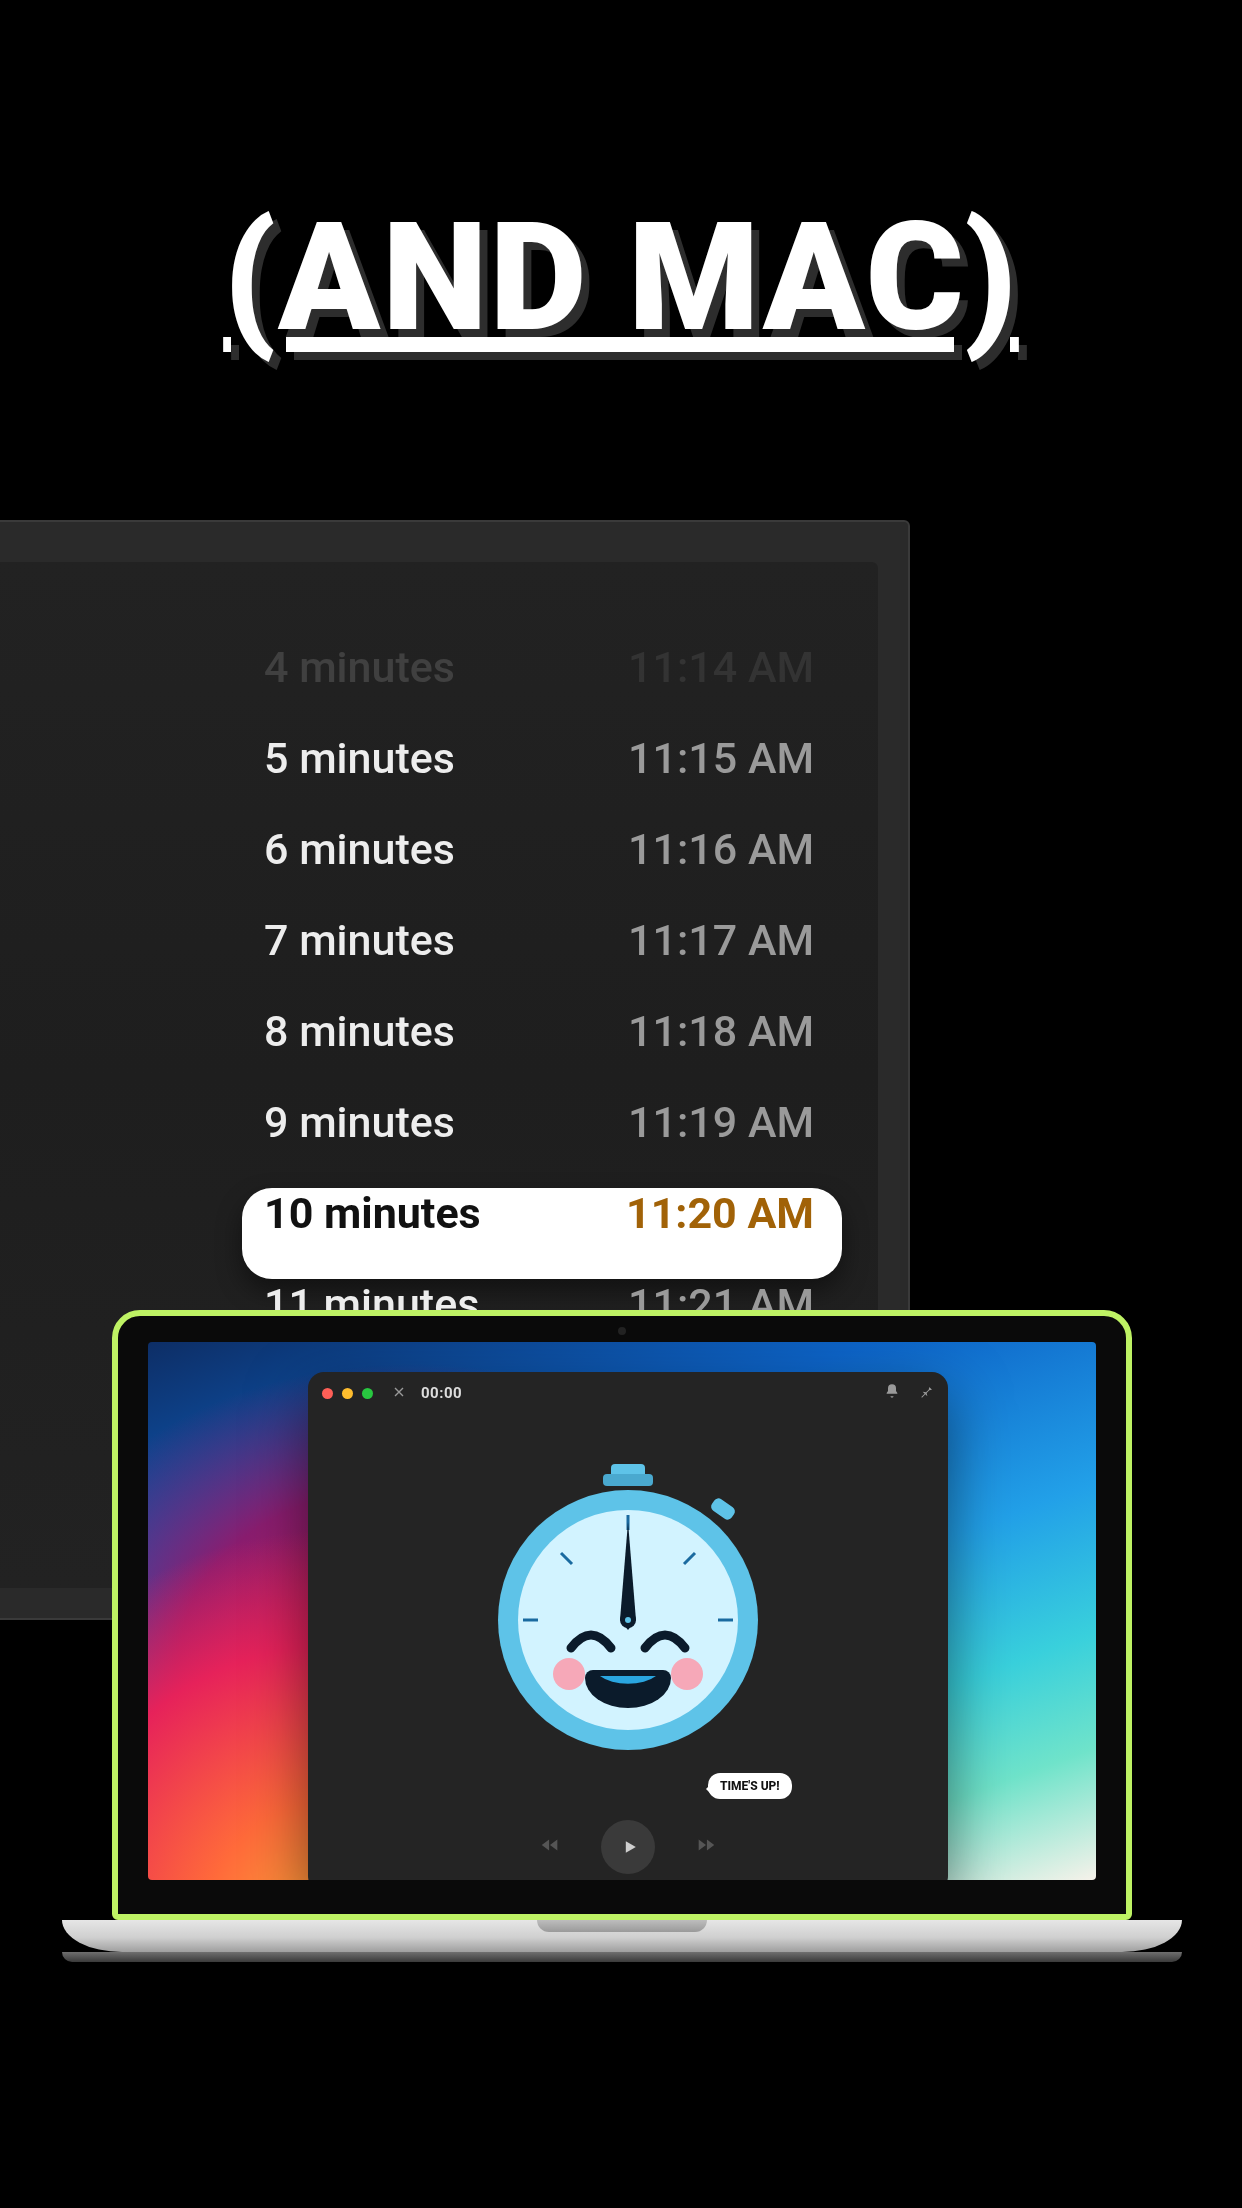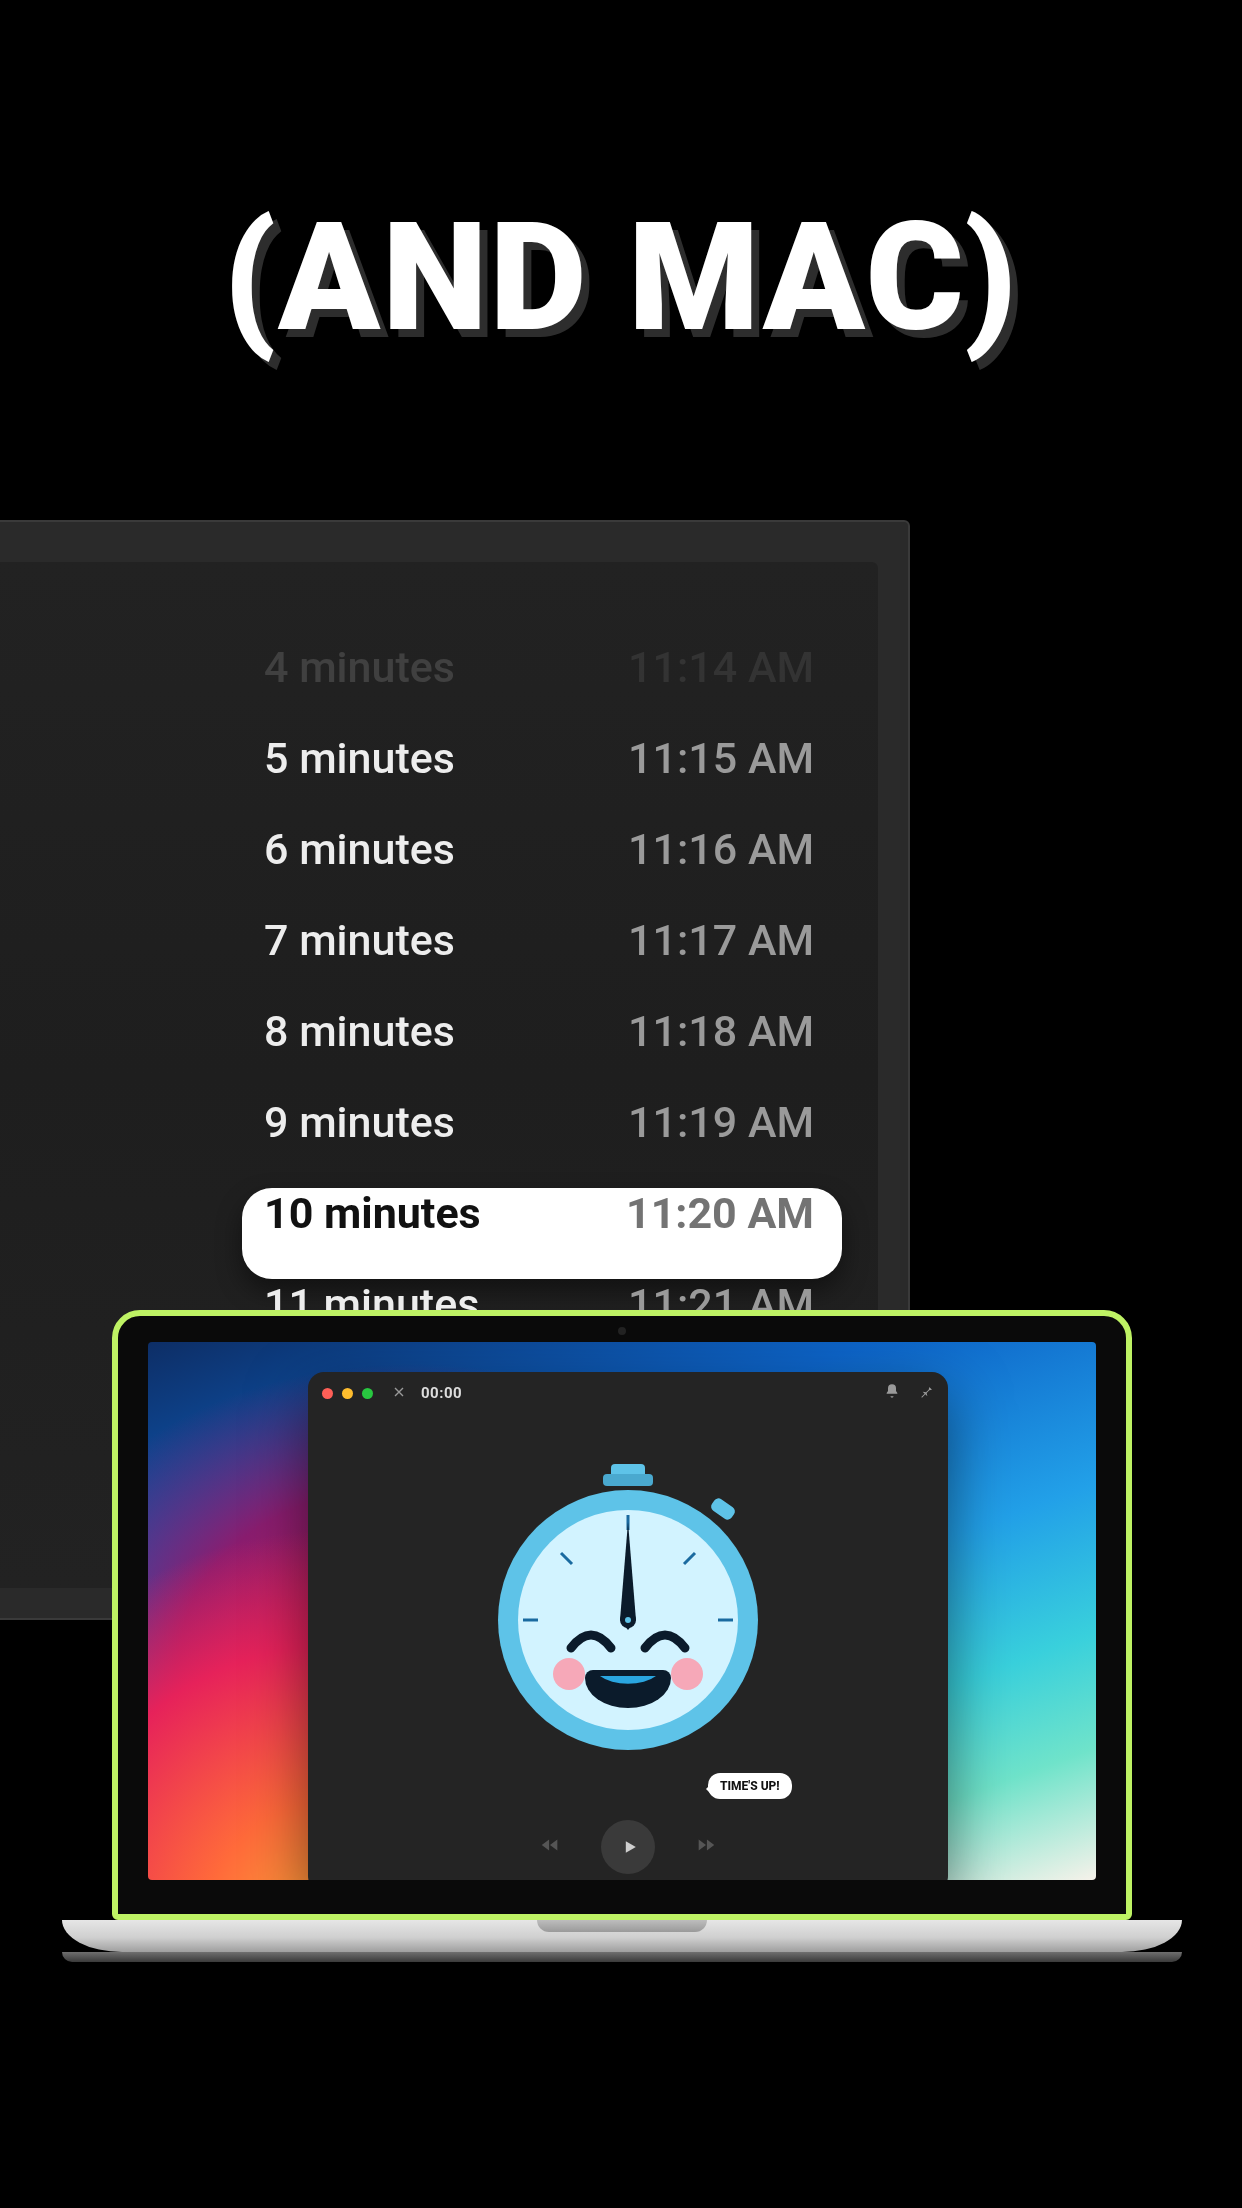--- a/index.html
+++ b/index.html
@@ -9,20 +9,21 @@
   .headline {
     position: absolute;
     top: 190px;
     left: 0; right: 0;
     text-align: center;
     font-weight: 900;
     font-size: 150px;
     color: #fff;
     letter-spacing: 2px;
     text-shadow: 8px 8px 0 rgba(90,90,90,0.5);
+    text-decoration: underline;
   }
 
   
   .picker-panel {
     position: absolute;
     top: 520px;
     left: -40px;
     width: 950px;
     height: 1100px;
     background: #2a2a2a;
@@ -52,21 +53,21 @@
   }
   .picker-row.faded { opacity: 0.15; }
   .picker-row .duration { color: #ededed; font-weight: 500; }
   .picker-row .time { color: #9a9a9a; font-weight: 500; margin-left: 32px; }
   .picker-row.selected {
     background: #fff;
     border-radius: 30px;
     box-shadow: 0 12px 26px rgba(0,0,0,0.45);
   }
   .picker-row.selected .duration { color: #111; font-weight: 700; }
-  .picker-row.selected .time { color: #737373; font-weight: 700; }
+  .picker-row.selected .time { color: #a16207; font-weight: 700; }
 
   
   .macbook {
     position: absolute;
     top: 1310px;
     left: 112px;
     width: 1020px;
   }
   .mac-screen-frame {
     width: 100%;

